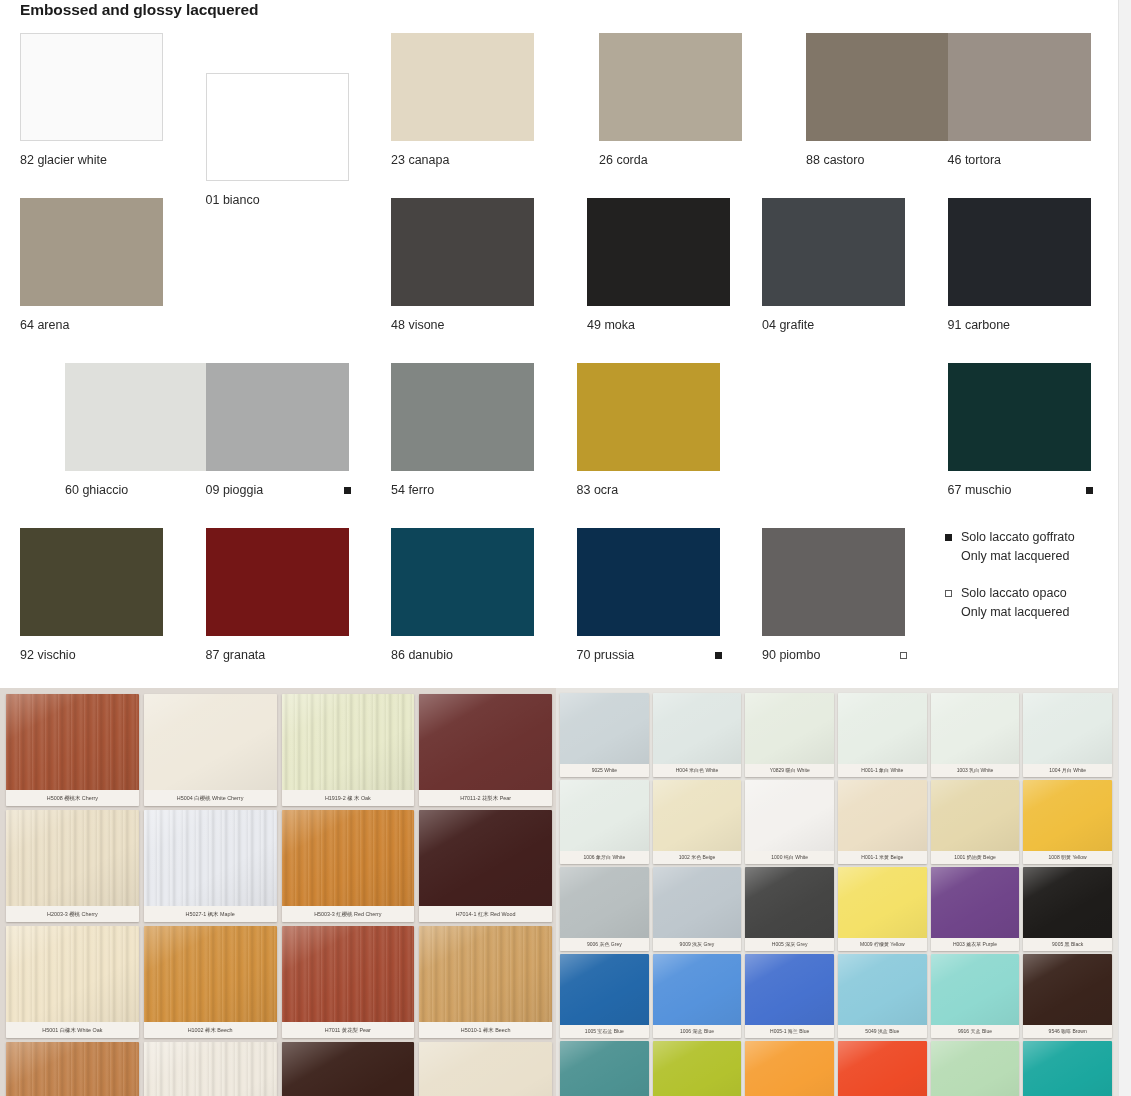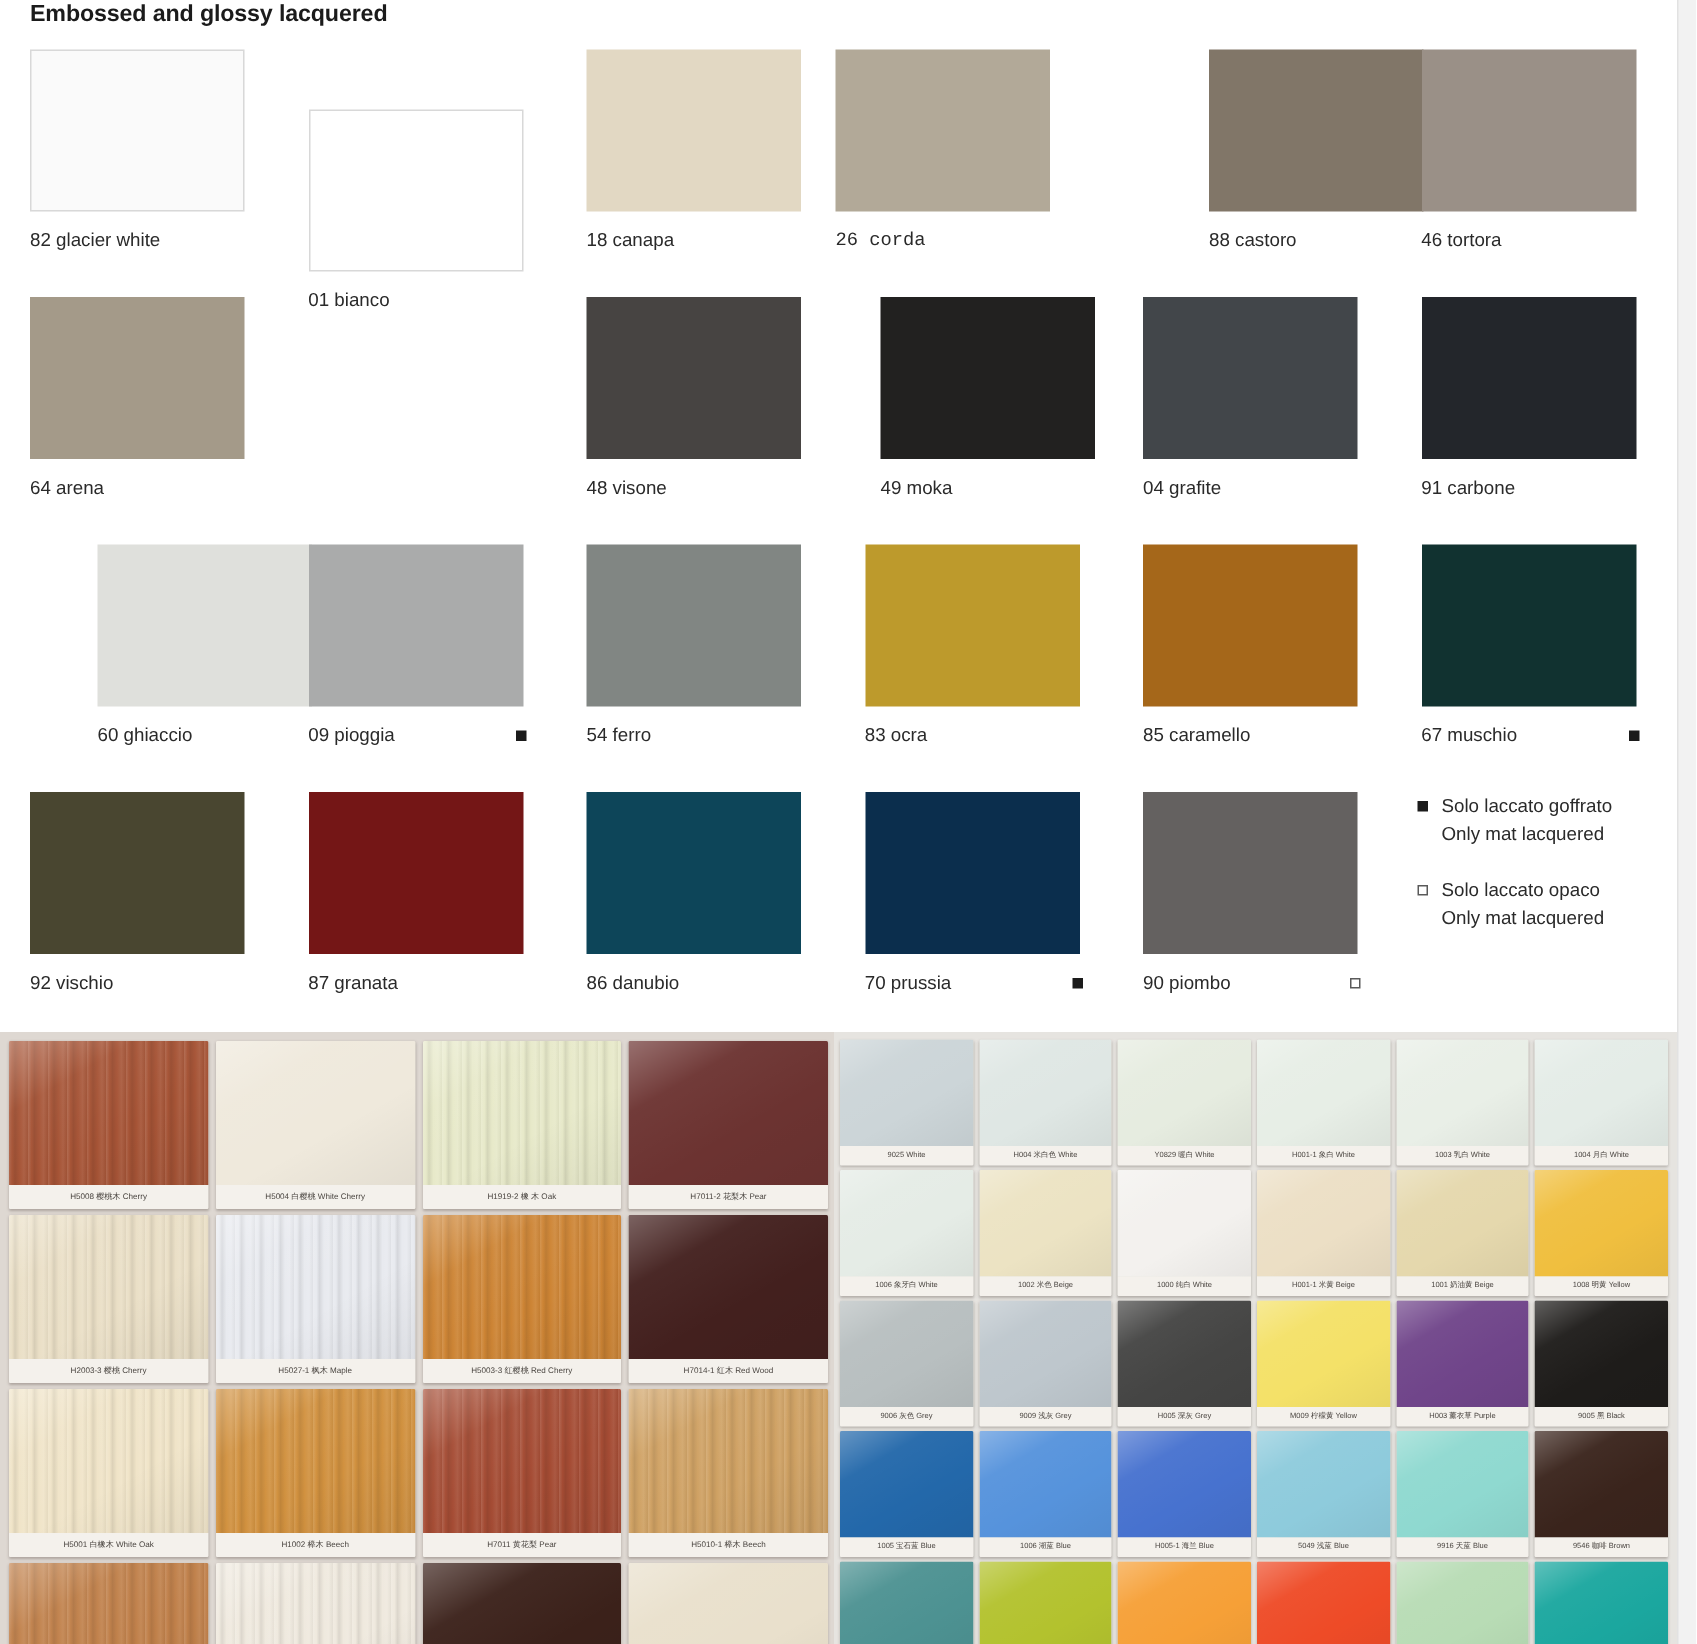--- a/index.html
+++ b/index.html
@@ -216,23 +216,23 @@
         <div class="swatch-cell" style="left: 0px;">
           <div class="swatch-chip bordered" style="background: rgb(250, 250, 250);"></div>
           <div class="swatch-caption">82 glacier white</div>
         </div>
         <div class="swatch-cell" style="left: 185.5px; margin-top: 40px;">
           <div class="swatch-chip bordered" style="background: rgb(255, 255, 255);"></div>
           <div class="swatch-caption">01 bianco</div>
         </div>
         <div class="swatch-cell" style="left: 371px;">
           <div class="swatch-chip" style="background: rgb(226, 216, 195);"></div>
-          <div class="swatch-caption">18 canapa</div>
-        </div>
-        <div class="swatch-cell" style="left: 537px; font-family: Liberation Mono, monospace;">
+          <div class="swatch-caption">23 canapa</div>
+        </div>
+        <div class="swatch-cell" style="left: 579px;">
           <div class="swatch-chip" style="background: rgb(178, 169, 152);"></div>
           <div class="swatch-caption">26 corda</div>
         </div>
         <div class="swatch-cell" style="left: 742px; margin-left: 44px;">
           <div class="swatch-chip" style="background: rgb(129, 118, 104);"></div>
           <div class="swatch-caption">88 castoro</div>
         </div>
         <div class="swatch-cell" style="left: 927.5px;">
           <div class="swatch-chip" style="background: rgb(154, 144, 135);"></div>
           <div class="swatch-caption">46 tortora</div>
@@ -269,24 +269,20 @@
           <div class="swatch-chip" style="background: rgb(170, 171, 171);"></div>
           <div class="swatch-caption">09 pioggia<span class="chip-marker filled"></span></div>
         </div>
         <div class="swatch-cell" style="left: 371px;">
           <div class="swatch-chip" style="background: rgb(129, 134, 131);"></div>
           <div class="swatch-caption">54 ferro</div>
         </div>
         <div class="swatch-cell" style="left: 556.5px;">
           <div class="swatch-chip" style="background: rgb(189, 154, 44);"></div>
           <div class="swatch-caption">83 ocra</div>
-        </div>
-        <div class="swatch-cell" style="left: 742px;">
-          <div class="swatch-chip" style="background: rgb(165, 103, 26);"></div>
-          <div class="swatch-caption">85 caramello</div>
         </div>
         <div class="swatch-cell" style="left: 927.5px;">
           <div class="swatch-chip" style="background: rgb(17, 50, 48);"></div>
           <div class="swatch-caption">67 muschio<span class="chip-marker filled"></span></div>
         </div>
       </div>
       <div class="swatch-row">
         <div class="swatch-cell" style="left: 0px;">
           <div class="swatch-chip" style="background: rgb(73, 70, 48);"></div>
           <div class="swatch-caption">92 vischio</div>

